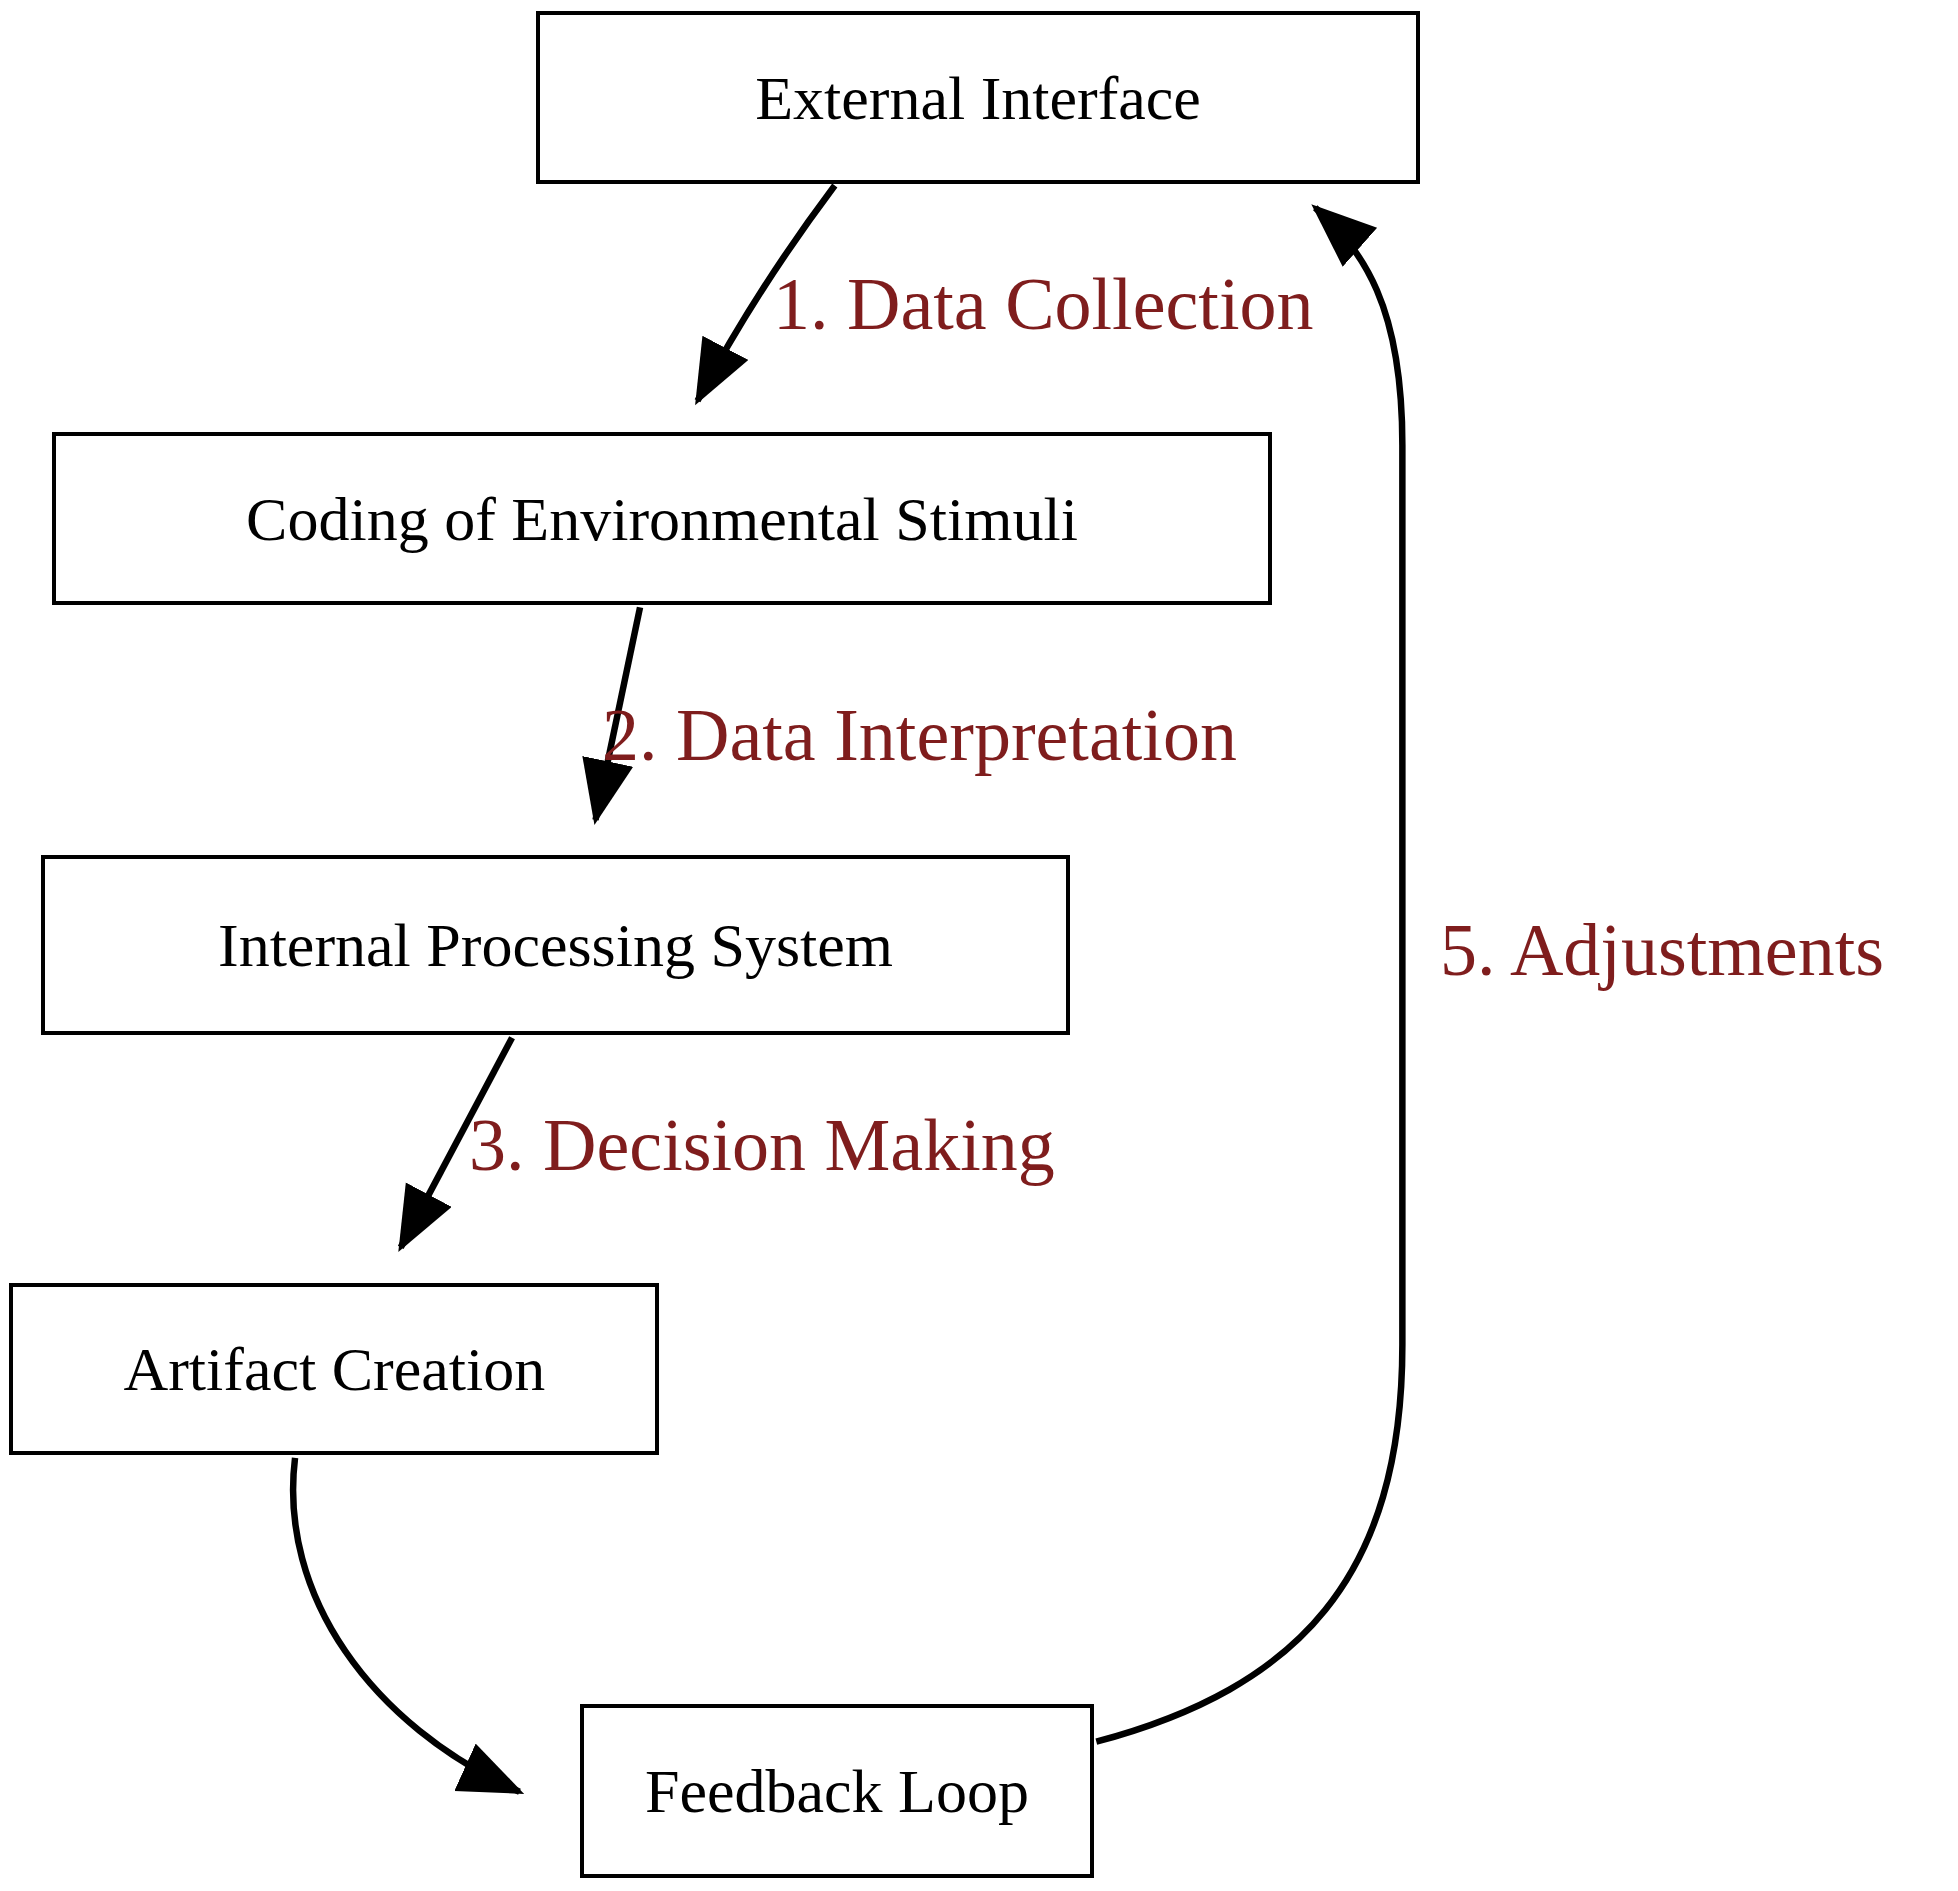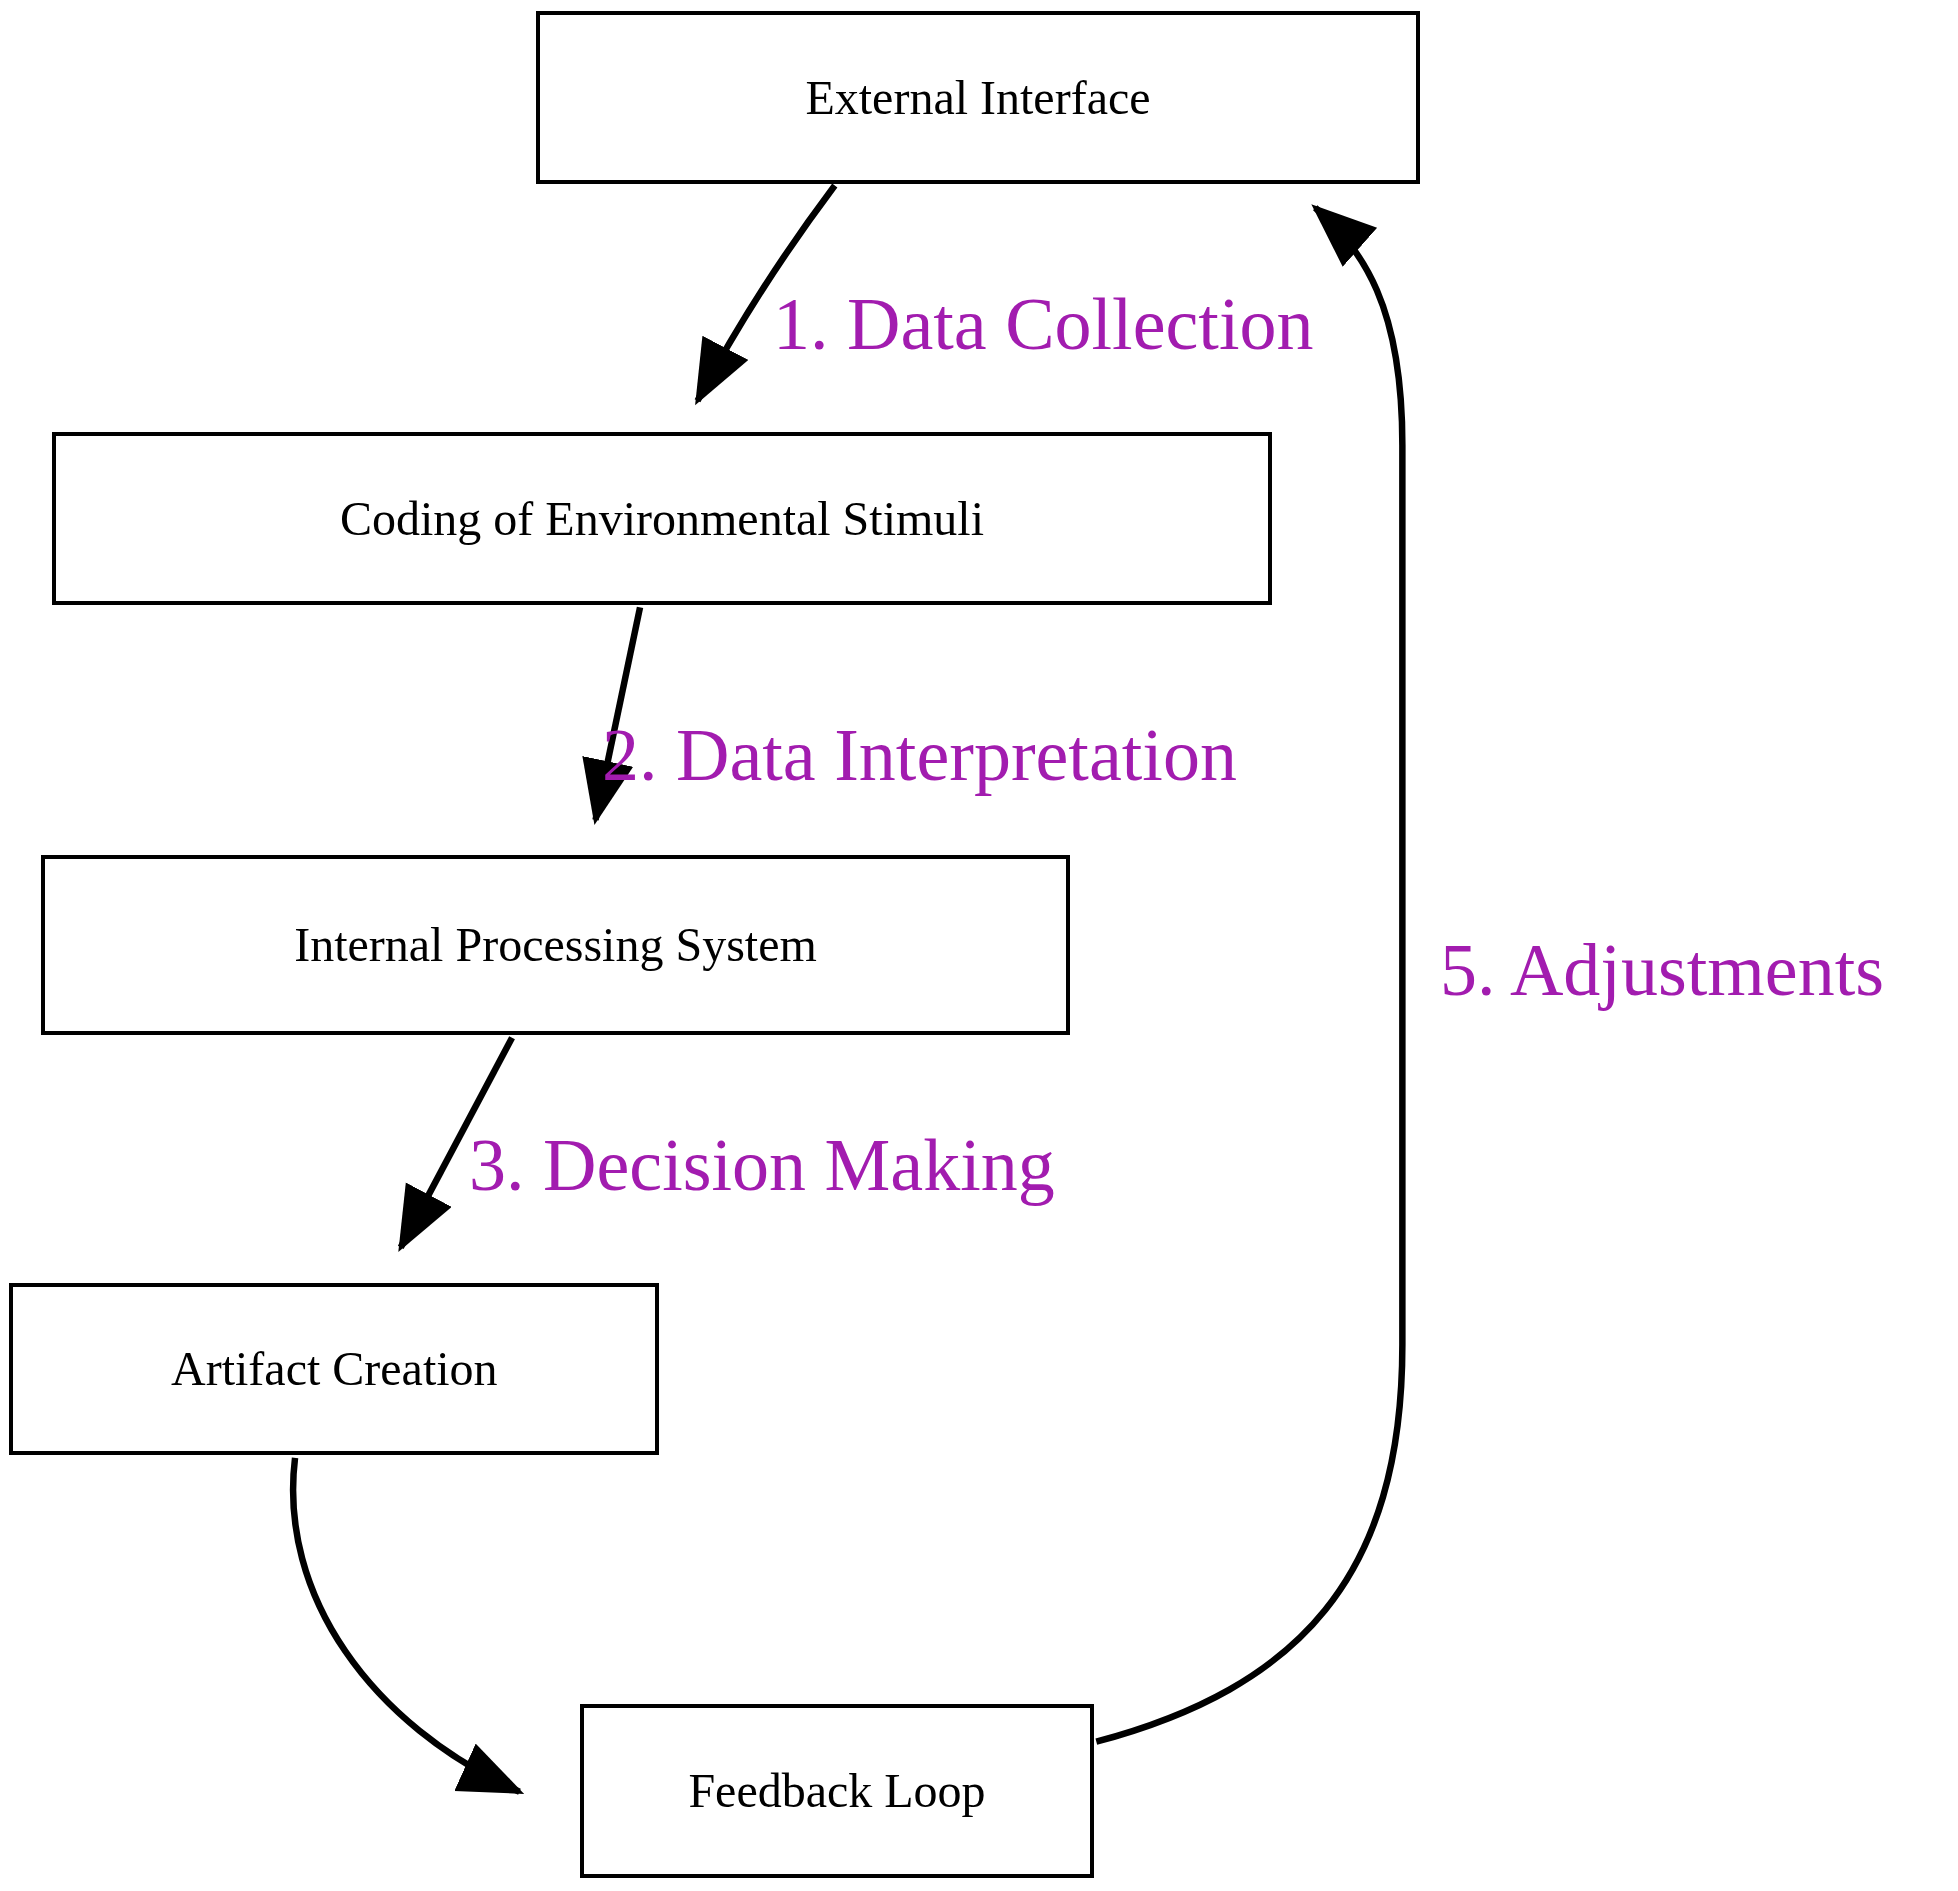--- a/index.html
+++ b/index.html
@@ -30,32 +30,31 @@
     background: #ffffff;
     display: flex;
     align-items: center;
     justify-content: center;
     color: #000000;
     white-space: nowrap;
     line-height: 1;
   }
   .node-label {
     display: block;
-    font-size: 48px;
+    font-size: 62px;
     letter-spacing: 0px;
     color: #000000;
   }
   .edge-label {
     position: absolute;
-    color: #a21caf;
+    color: #7f1d1d;
     font-size: 74px;
     line-height: 1;
     white-space: nowrap;
     background: transparent;
-    margin-top: 20px;
   }
   
   #node-external-interface { left: 536px;  top: 11px;   width: 884px;  height: 173px; }
   #node-coding-stimuli     { left: 52px;   top: 432px;  width: 1220px; height: 173px; }
   #node-internal-processing{ left: 41px;   top: 855px;  width: 1029px; height: 180px; font-family: Liberation Serif, serif; }
   #node-artifact-creation  { left: 9.3px;   top: 1283px; width: 650px;  height: 172px; }
   #node-feedback-loop      { left: 580px;  top: 1704px; width: 514px;  height: 174px; }
 
   
   #label-1 { left: 773px;  top: 267px; }

